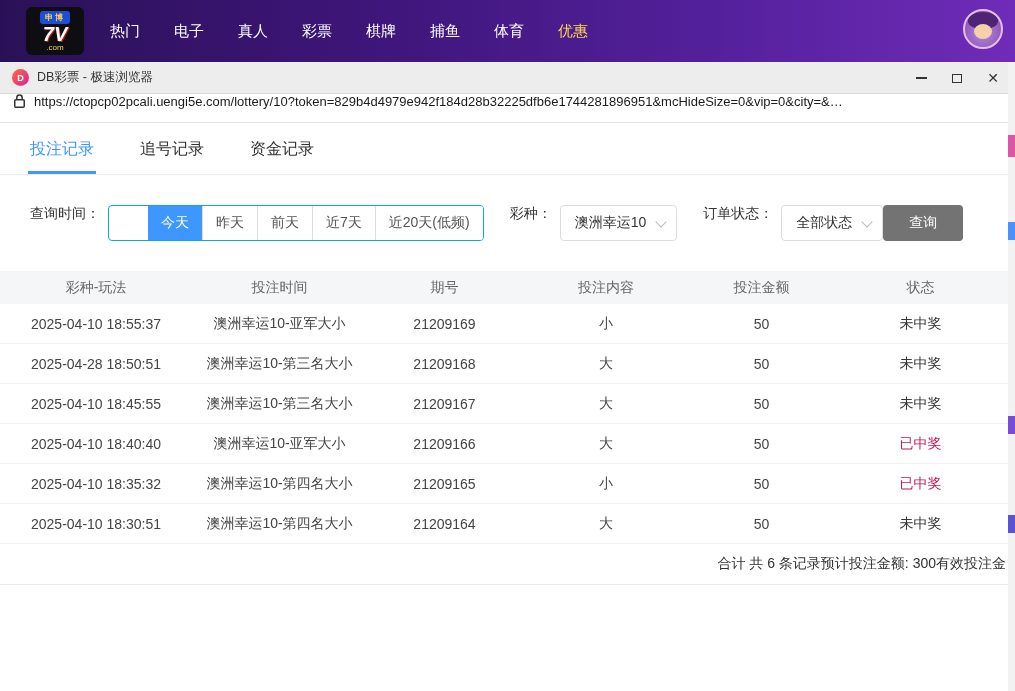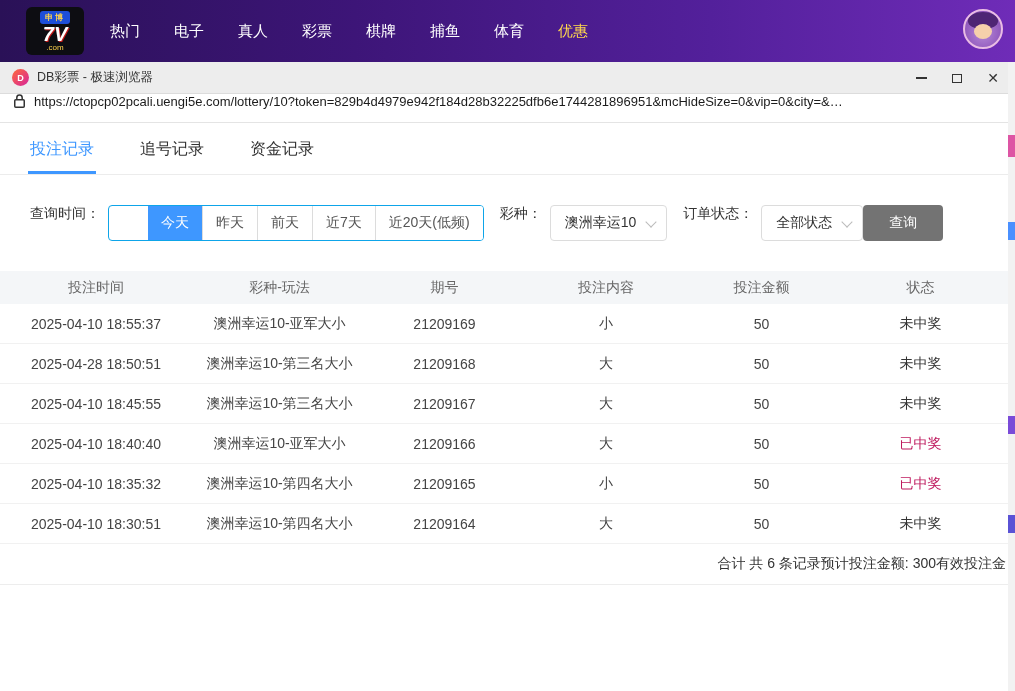--- a/index.html
+++ b/index.html
@@ -40,21 +40,21 @@
   .tab { font-size:16px; color:#333; padding-bottom:14px; position:relative; cursor:pointer; }
   .tab.active { color:#3e97ff; }
   .tab.active::after { content:''; position:absolute; left:-2px; right:-2px; bottom:0; height:3px; background:#3e97ff; }
 
   .filters { display:flex; align-items:flex-start; margin:30px 0 0 30px; font-size:14px; color:#333; }
   .flabel { margin-right:8px; }
   .time-group { display:inline-flex; border:1px solid #0ea5e9; border-radius:4px; overflow:hidden;padding-left:39px; }
   .time-btn { padding:8px 13px; background:#fff; color:#555; font-size:14px; border-left:1px solid #dcdcdc; cursor:pointer; white-space:nowrap; }
   .time-btn:first-child { border-left:none; }
   .time-btn.active { background:#3e97ff; color:#fff; }
-  .sel-label { margin-left:16px; margin-right:8px; }
+  .sel-label { margin-left:26px; margin-right:8px; }
   .select { position:relative; border:1px solid #dcdcdc; border-radius:4px; padding:8px 30px 8px 14px; color:#333; cursor:pointer; background:#fff; }
   .select::after { content:''; position:absolute; right:11px; top:12px; width:7px; height:7px; border-right:1.5px solid #bbb; border-bottom:1.5px solid #bbb; transform:rotate(45deg); }
   .search-btn { background:#737373; color:#fff; border:none; border-radius:4px; padding:9px 26px; font-size:14px; cursor:pointer; font-family:inherit; }
 
   .table { margin-top:30px; width:1008px; }
   .thead, .tr { display:grid; grid-template-columns:192px 175px 155px 168px 143px 1fr; }
   .thead { background:#f4f6f8; height:33px; align-items:center; }
   .th { text-align:center; font-size:14px; color:#666; }
   .tr { height:40px; align-items:center; border-bottom:1px solid #f1f1f1; }
   .td { text-align:center; font-size:14px; color:#444; }
@@ -143,22 +143,22 @@
         </div>
         <span class="sel-label">订单状态：</span>
         <div class="select">
           <span>全部状态</span>
         </div>
         <button class="search-btn">查询</button>
       </div>
 
       <div class="table">
         <div class="thead">
+            <div class="th">彩种-玩法</div>
             <div class="th">投注时间</div>
-            <div class="th">彩种-玩法</div>
             <div class="th">期号</div>
             <div class="th">投注内容</div>
             <div class="th">投注金额</div>
             <div class="th">状态</div>
           </div>
         <div>
             <div class="tr">
               <div class="td">2025-04-10 18:55:37</div>
               <div class="td">澳洲幸运10-亚军大小</div>
               <div class="td">21209169</div>

